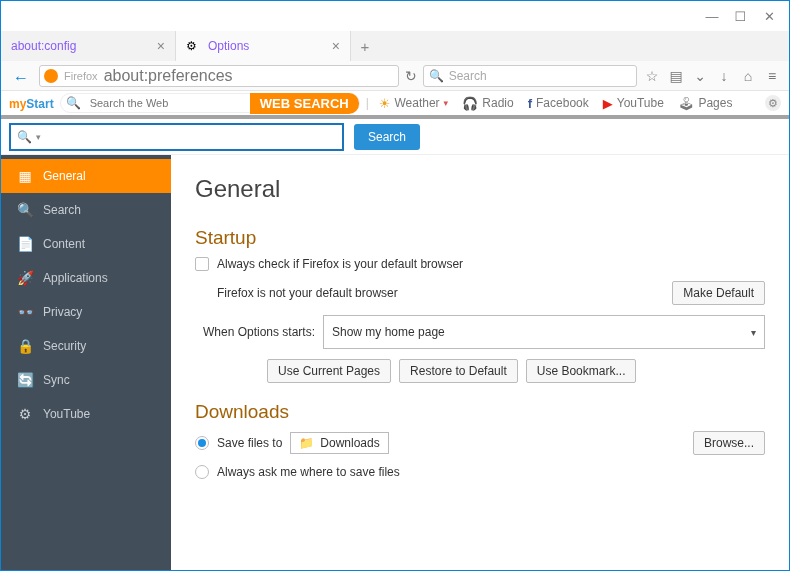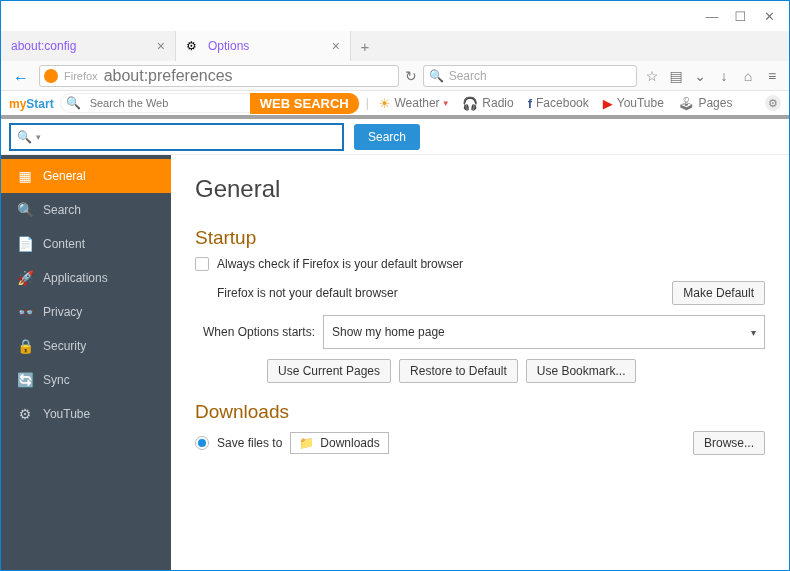--- a/index.html
+++ b/index.html
@@ -211,14 +211,18 @@
     <div class="row">
       <span class="rb on"></span>
       <span>Save files to</span>
       <span class="folder">
         <span class="f">📁</span>
         <span>Downloads</span>
       </span>
       <span class="spacer"></span>
       <button class="btn">Browse...</button>
     </div>
+    <div class="row">
+      <span class="rb"></span>
+      <span>Always ask me where to save files</span>
+    </div>
   </div>
 </div>
 
 </body></html>

